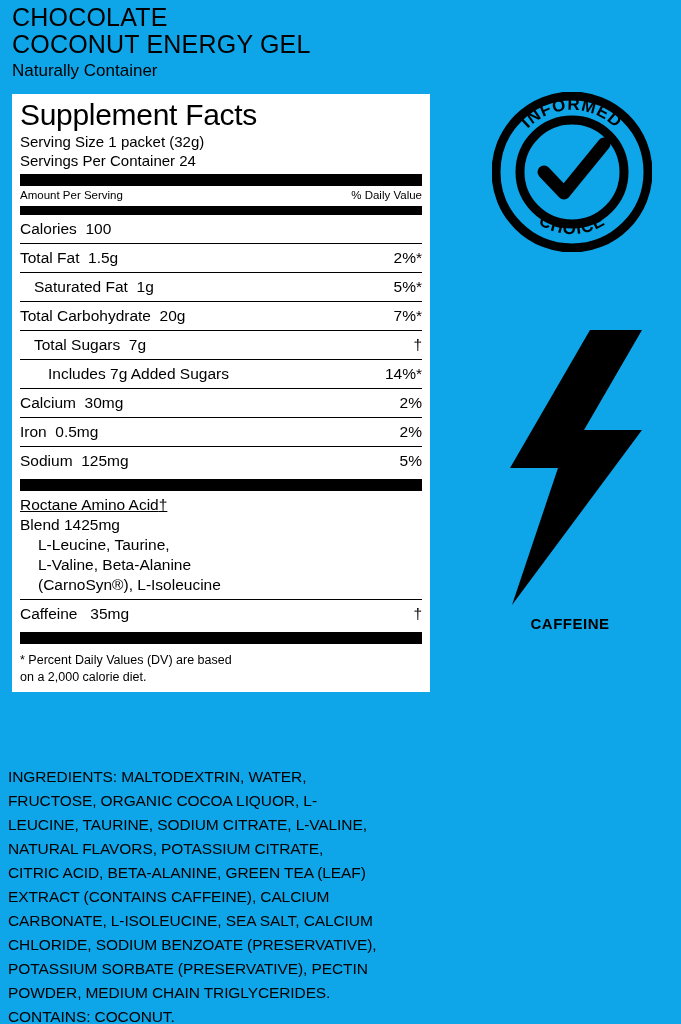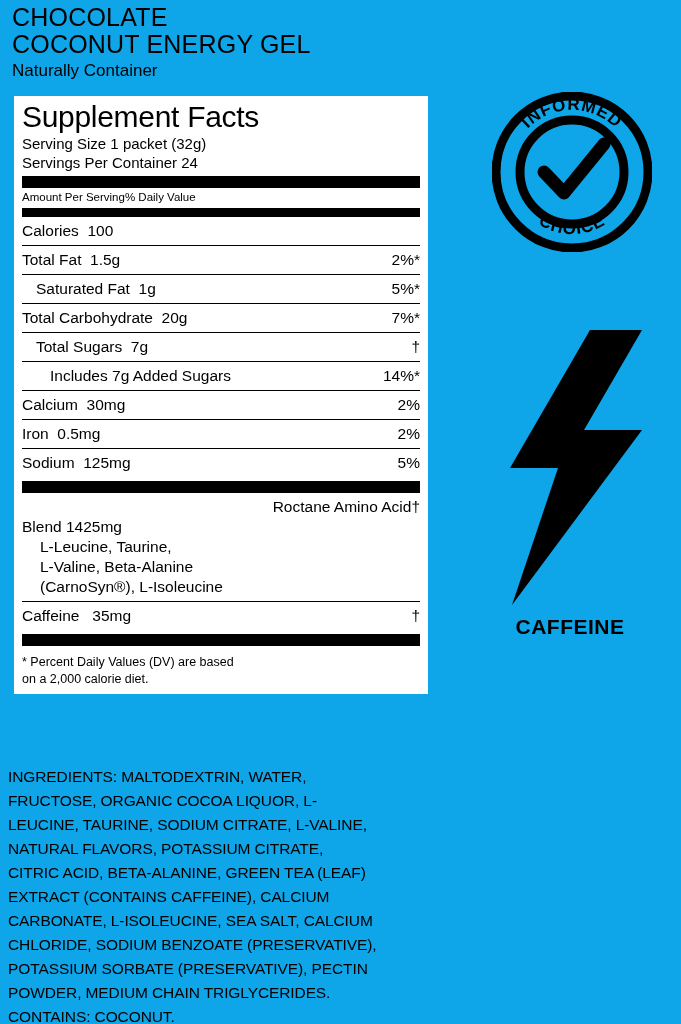--- a/index.html
+++ b/index.html
@@ -37,21 +37,21 @@
     margin-top: 2px;
     color: #000;
   }
 
   
   .sf-panel {
     position: absolute;
     left: 8px;
     top: 90px;
     width: 426px;
-    border: 6px solid #0ea5e9;
+    border: 4px solid #0ea5e9;
     background: #fff;
     padding: 4px 8px 6px 8px;
   }
   .sf-title {
     font-size: 30px;
     line-height: 34px;
     font-weight: 400;
     letter-spacing: -0.3px;
   }
   .sf-serving {
@@ -68,20 +68,21 @@
     background: #000;
     margin: 0;
   }
   .rule {
     height: 1px;
     background: #000;
     margin: 0;
   }
   .amount-row {
     display: flex;
+    justify-content: space-between;
     font-size: 11.5px;
     line-height: 15px;
     padding: 2px 0 3px 0;
   }
   .nutri-row {
     display: flex;
     justify-content: space-between;
     align-items: baseline;
     font-size: 15.5px;
     line-height: 20px;
@@ -92,22 +93,23 @@
   .indent1 { padding-left: 14px; }
   .indent2 { padding-left: 28px; }
 
   .blend-block {
     font-size: 15.5px;
     line-height: 20px;
     padding: 4px 0 4px 0;
   }
   .blend-head {
     display: flex;
-    justify-content: flex-end;
+    justify-content: flex-start;
     align-items: baseline;
+    text-decoration: underline;
   }
   .blend-sub { padding-left: 18px; }
 
   .footnote {
     font-size: 12.5px;
     line-height: 17px;
     padding-top: 8px;
   }
   .footnote.second { padding-top: 10px; }
 
@@ -141,21 +143,21 @@
     width: 160px;
     height: 275px;
   }
   .bolt svg { display: block; }
   .caffeine-label {
     position: absolute;
     left: 470px;
     top: 615px;
     width: 200px;
     text-align: center;
-    font-size: 21px;
+    font-size: 15px;
     font-weight: 700;
     letter-spacing: 0.5px;
   }
 </style>
 </head>
 <body>
 
 <div class="page">
 
   <div class="product-title">

